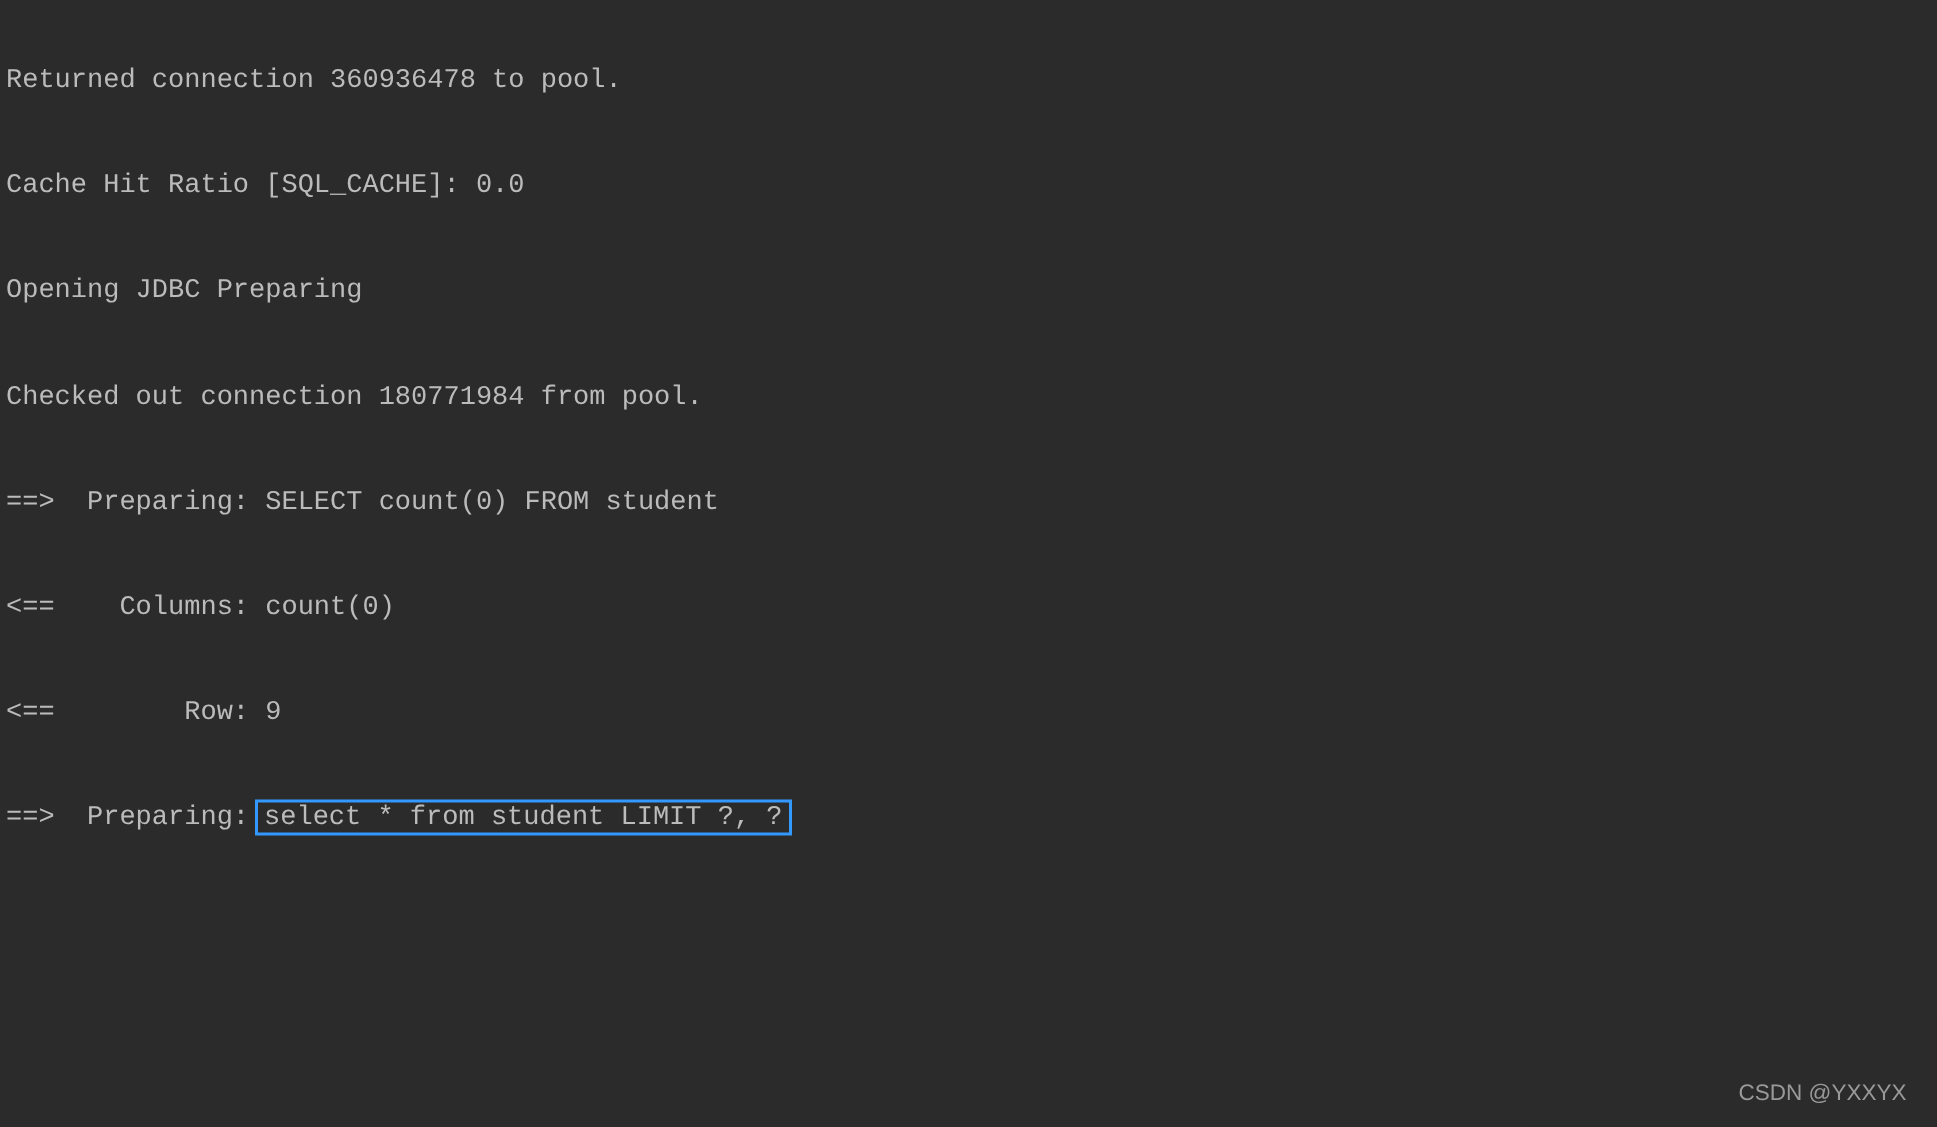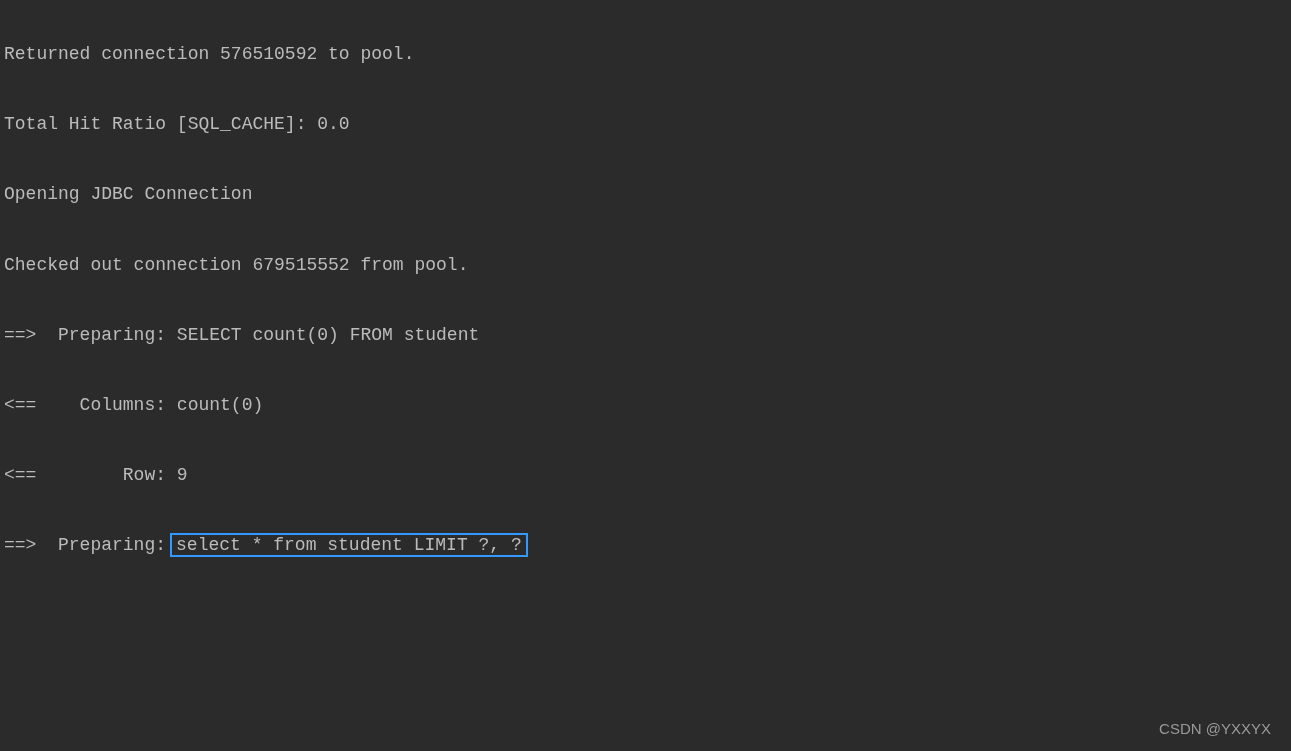--- a/index.html
+++ b/index.html
@@ -34,24 +34,24 @@
       font-size: 15px;
       color: #999999;
       font-family: -apple-system, BlinkMacSystemFont, 'Segoe UI', Arial, sans-serif;
       margin-left: 11px;
     }
   </style>
 </head>
 <body>
 
 <div class="console">
-<span class="line">Returned connection 576510592 to pool.</span>
-<span class="line">Total Hit Ratio [SQL_CACHE]: 0.0</span>
-<span class="line">Opening JDBC Connection</span>
-<span class="line">Checked out connection 679515552 from pool.</span>
+<span class="line">Returned connection 360936478 to pool.</span>
+<span class="line">Cache Hit Ratio [SQL_CACHE]: 0.0</span>
+<span class="line">Opening JDBC Preparing</span>
+<span class="line">Checked out connection 180771984 from pool.</span>
 <span class="line">==&gt;  Preparing: SELECT count(0) FROM student</span>
 <span class="line">&lt;==    Columns: count(0)</span>
 <span class="line">&lt;==        Row: 9</span>
 <span class="line"><span>==&gt;  Preparing:</span><span class="highlight-box">select * from student LIMIT ?, ?</span></span>
 
 
 
 
 
 

